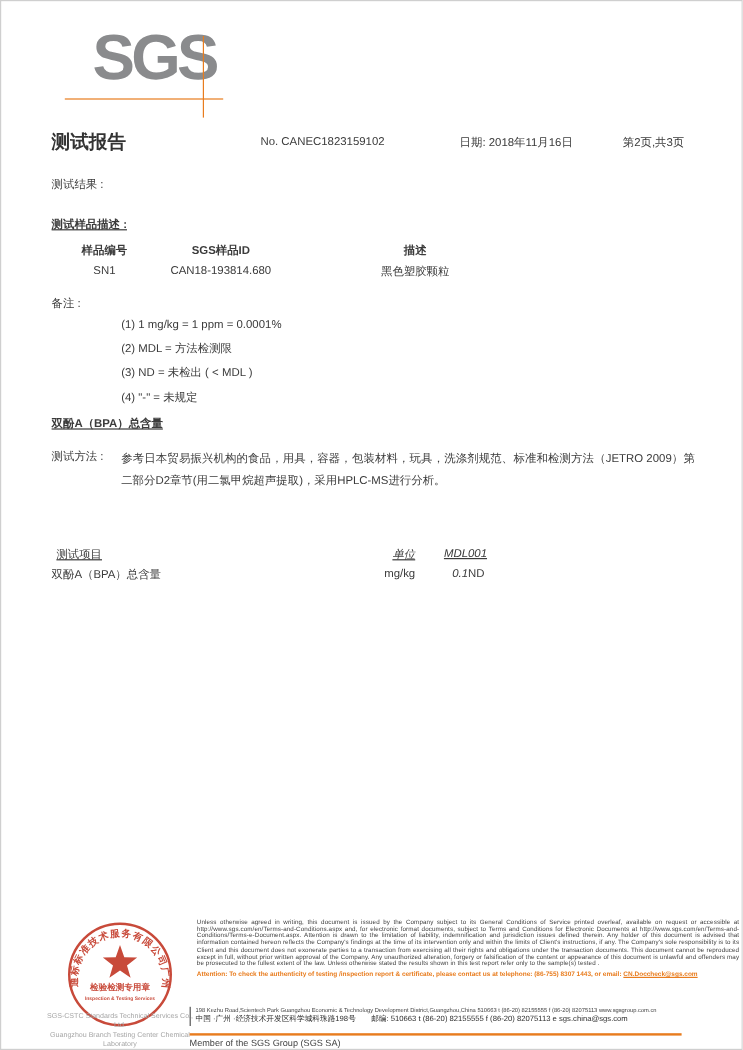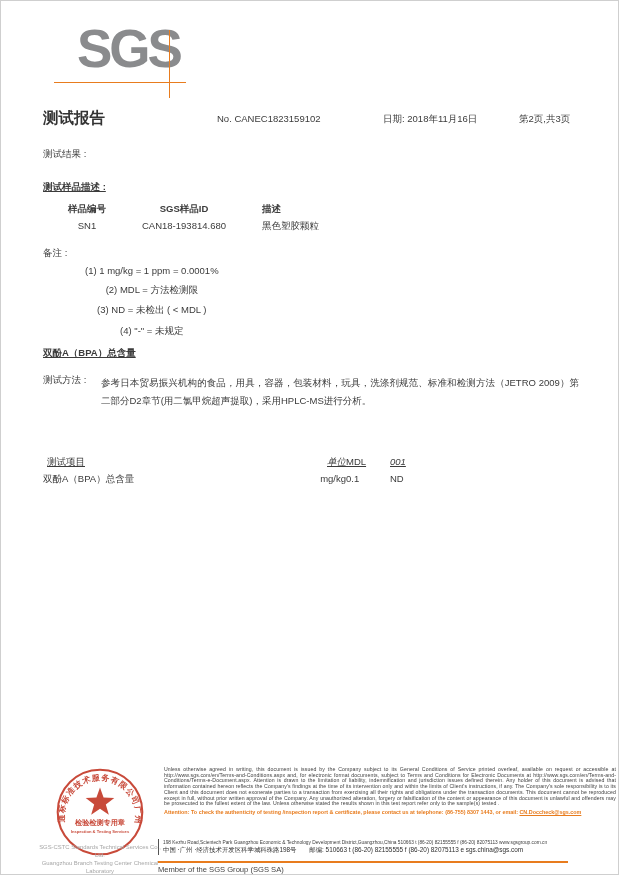--- a/index.html
+++ b/index.html
@@ -23,34 +23,34 @@
   .report-page { position:absolute; left:518px; top:112px; font-size:9.5px; }
 
   
   .small { font-size:9.5px; }
   .results-label { position:absolute; left:42px; top:147px; }
   .sample-desc-label { position:absolute; left:42px; top:180px; font-weight:bold; text-decoration:underline; }
   .sample-table { position:absolute; left:55px; top:201px; border-collapse:collapse; }
   .sample-table td { font-size:9.5px; padding:1px 0 3px 0; vertical-align:top; }
   .sample-table .c1 { width:62px; text-align:center; }
   .sample-table .c2 { width:132px; text-align:center; }
-  .sample-table .c3 { width:180px; text-align:left; padding-left:12px; }
+  .sample-table .c3 { width:180px; text-align:center; padding-left:12px; }
   .sample-table .hdr td { font-weight:bold; }
   .notes-label { position:absolute; left:42px; top:246px; }
-  .notes { position:absolute; left:84px; top:264px; list-style:none;text-align:center; }
+  .notes { position:absolute; left:100px; top:264px; list-style:none; }
   .notes li { font-size:9.5px; margin-bottom:7.5px; }
   .section-title { position:absolute; left:42px; top:346px; font-weight:bold; text-decoration:underline; }
   .method-label { position:absolute; left:42px; top:373px; }
   .method-text { position:absolute; left:100px; top:373px; width:478px; font-size:9.5px; line-height:18px; text-align:justify; }
   .result-table { position:absolute; left:42px; top:416px; width:450px; font-size:9.5px; }
   .rt-row { display:flex; }
   .rt-name { width:255px; }
   .rt-hd-name { padding-left:4px; }
   .rt-cell-unit { width:48px; text-align:right; }
-  .rt-cell-mdl { width:44px; text-align:left; }
+  .rt-cell-mdl { width:44px; text-align:right;font-style:italic; }
   .rt-cell-001 { width:48px; text-align:left; }
   .rt-row.head { margin-bottom:4px;margin-top:39px; }
   .u { text-decoration:underline; }
   .it { font-style:italic; }
 
   
   .stamp-svg { position:absolute; left:52px; top:764px; opacity:0.92; }
   .company-lines { position:absolute; left:34px; top:842px; width:130px; text-align:center; color:#a6a6a6; font-size:5.9px; line-height:8px; }
   .footer-right { position:absolute; left:163px; top:766px; width:452px; }
   .disclaimer { font-size:5.2px; line-height:5.7px; color:#3e3e3e; text-align:justify; letter-spacing:0.1px; }

